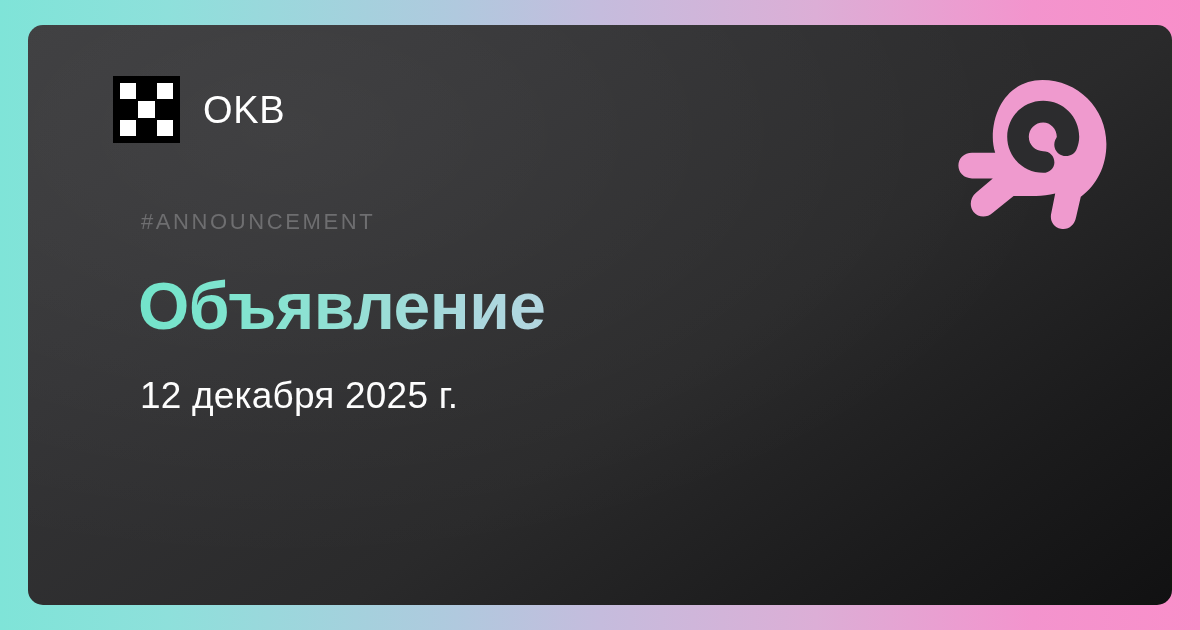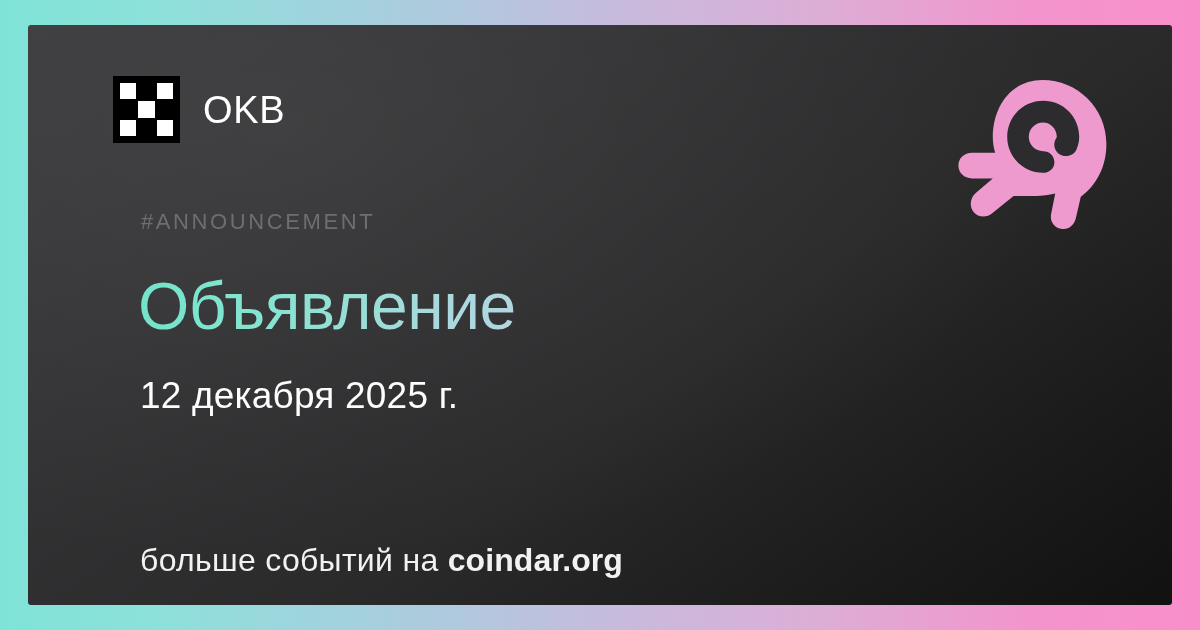--- a/index.html
+++ b/index.html
@@ -30,21 +30,21 @@
     box-sizing: border-box;
   }
 
   
   .card {
     position: absolute;
     left: 28px;
     top: 25px;
     width: 1144px;
     height: 580px;
-    border-radius: 3px;
+    border-radius: 15px;
     overflow: hidden;
     background:
       radial-gradient(120% 130% at 22% 18%, rgba(255,255,255,0.055) 0%, rgba(255,255,255,0.0) 58%),
       linear-gradient(145deg, #3a3a3c 0%, #333335 28%, #2a2a2b 58%, #1b1b1c 82%, #111112 100%);
   }
 
   
   .coin-row {
     position: absolute;
     left: 85px;
@@ -99,21 +99,21 @@
     letter-spacing: 2.6px;
     line-height: 1;
     white-space: nowrap;
   }
 
   .headline {
     position: absolute;
     left: 110px;
     top: 248px;
     font-size: 66px;
-    font-weight: 400;
+    font-weight: 700;
     line-height: 1.02;
     letter-spacing: -0.5px;
     white-space: nowrap;
     background: linear-gradient(95deg, #72e3c9 0%, #7fe5cf 22%, #96dfd5 55%, #abd8de 82%, #b2d6e0 100%);
     -webkit-background-clip: text;
     background-clip: text;
     color: transparent;
     -webkit-text-fill-color: transparent;
   }
 
@@ -206,18 +206,15 @@
         </g>
       </svg>
     </div>
 
     <div class="tag">#ANNOUNCEMENT</div>
 
     <div class="headline">Объявление</div>
 
     <div class="date">12 декабря 2025 г.</div>
 
-    <div class="footer">
-      <span class="light">больше событий на </span><span class="site">coindar.org</span>
-    </div>
 
   </div>
 </div>
 
 </body></html>

